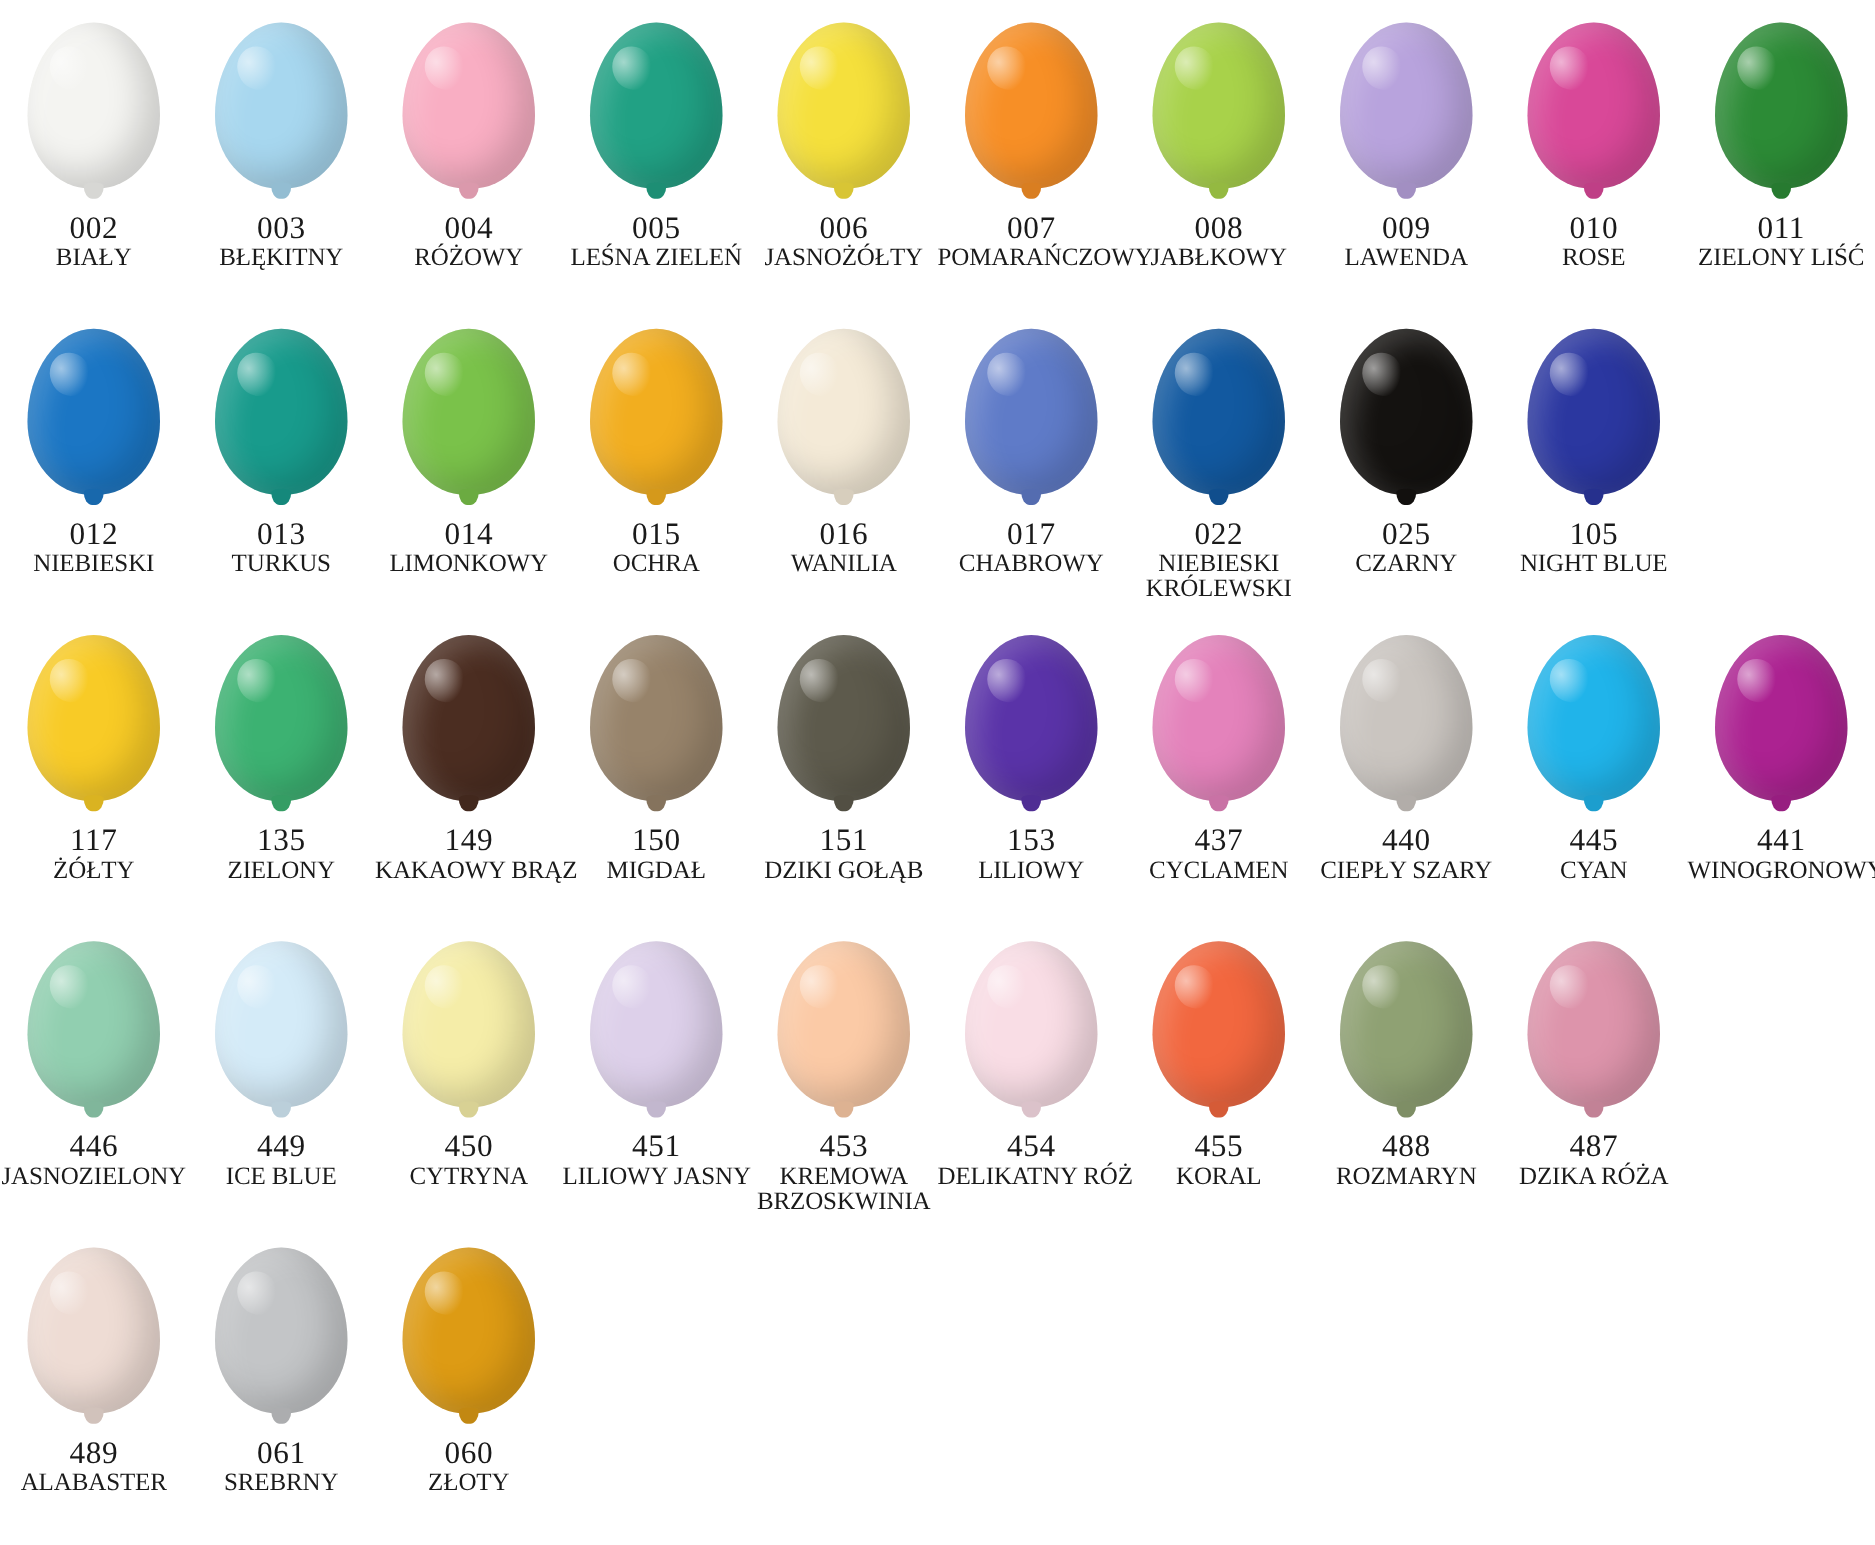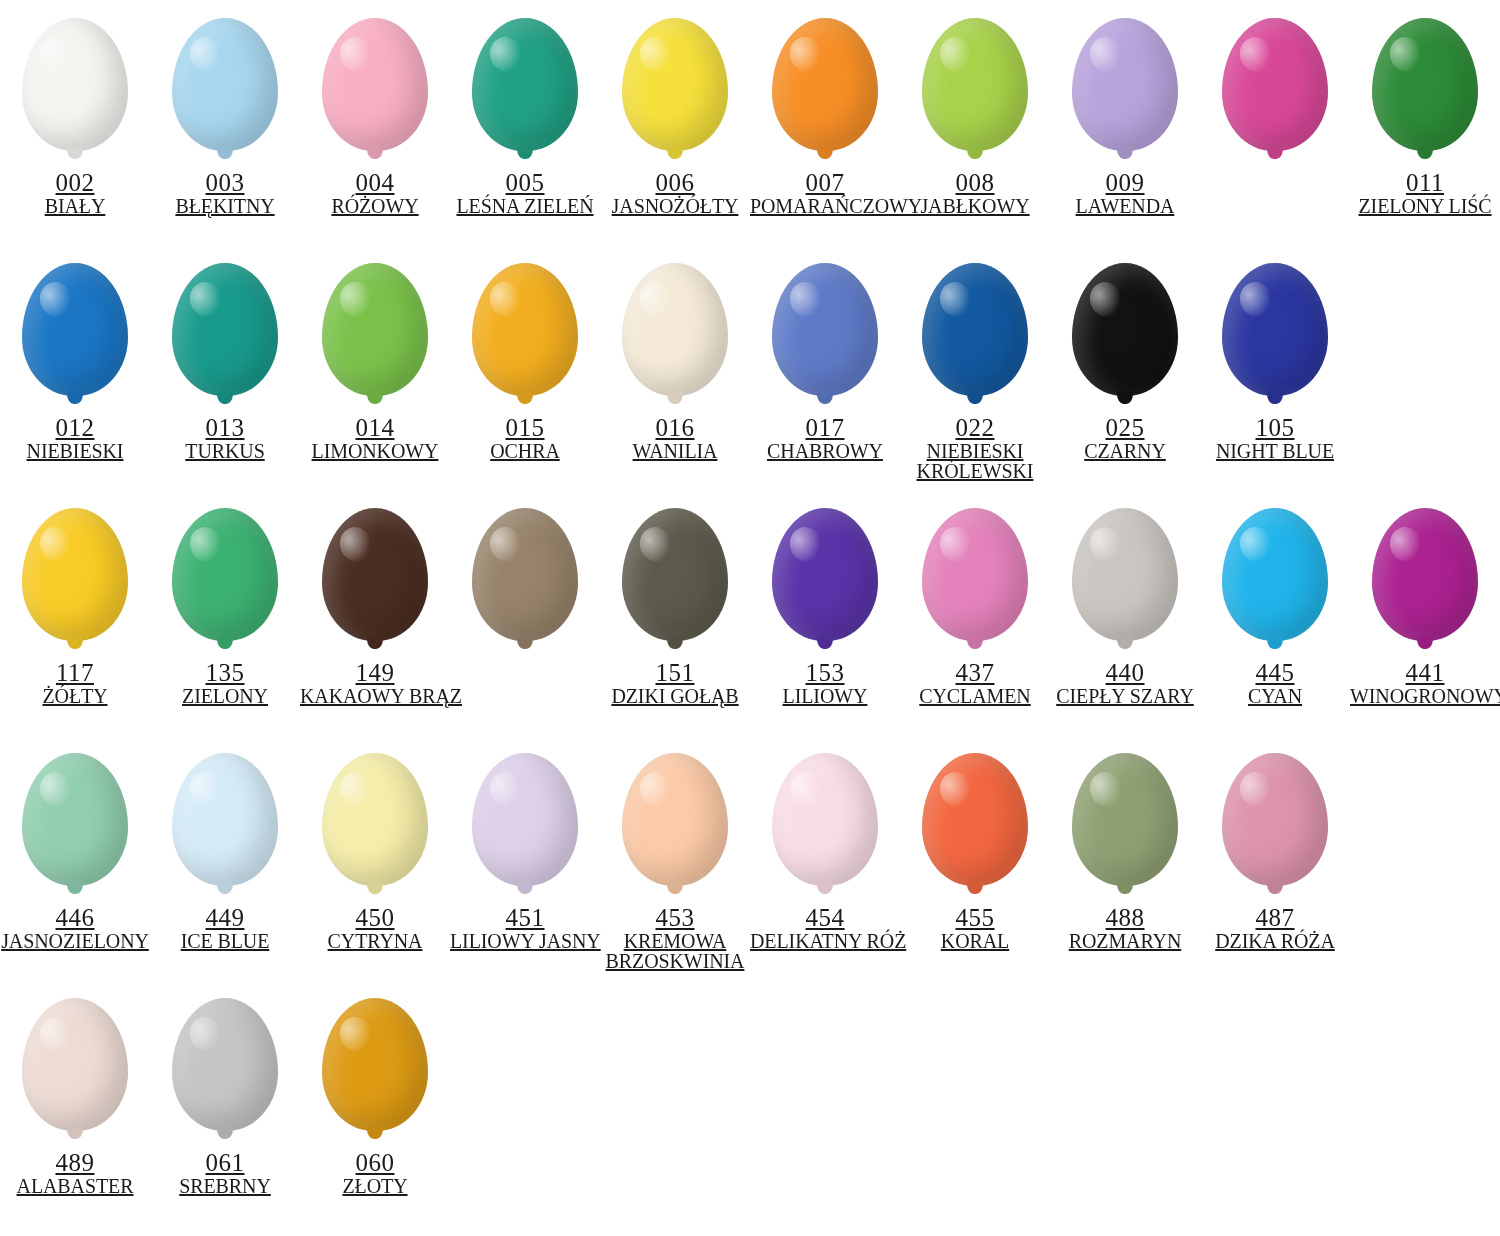--- a/index.html
+++ b/index.html
@@ -11,21 +11,20 @@
     width: 1500px;
     height: 1236px;
     font-family: "Liberation Serif", "DejaVu Serif", serif;
     color: #1a1a1a;
     overflow: hidden;
   }
   #chart {
     position: relative;
     width: 1500px;
     height: 1236px;
-    text-decoration: underline;
   }
   .row {
     position: relative;
     width: 1500px;
     height: 245px;
     display: flex;
     flex-direction: row;
     align-items: flex-start;
   }
   .row.last { height: 246px; }
@@ -187,20 +186,24 @@
         </div>
         <div class="label">
           <span class="code">009</span>
           <span class="name">LAWENDA</span>
         </div>
       </div>
       <div class="cell">
         <div class="balloon-wrap">
           <div class="balloon" style="background: rgb(217, 72, 152);"></div>
         </div>
+        <div class="label">
+          <span class="code">010</span>
+          <span class="name">ROSE</span>
+        </div>
       </div>
       <div class="cell">
         <div class="balloon-wrap">
           <div class="balloon" style="background: rgb(44, 139, 54);"></div>
         </div>
         <div class="label">
           <span class="code">011</span>
           <span class="name">ZIELONY LIŚĆ</span>
         </div>
       </div>
@@ -312,20 +315,24 @@
           <div class="balloon" style="background: rgb(75, 45, 33);"></div>
         </div>
         <div class="label">
           <span class="code">149</span>
           <span class="name">KAKAOWY BRĄZ</span>
         </div>
       </div>
       <div class="cell">
         <div class="balloon-wrap">
           <div class="balloon" style="background: rgb(151, 131, 106);"></div>
+        </div>
+        <div class="label">
+          <span class="code">150</span>
+          <span class="name">MIGDAŁ</span>
         </div>
       </div>
       <div class="cell">
         <div class="balloon-wrap">
           <div class="balloon" style="background: rgb(93, 90, 76);"></div>
         </div>
         <div class="label">
           <span class="code">151</span>
           <span class="name">DZIKI GOŁĄB</span>
         </div>

